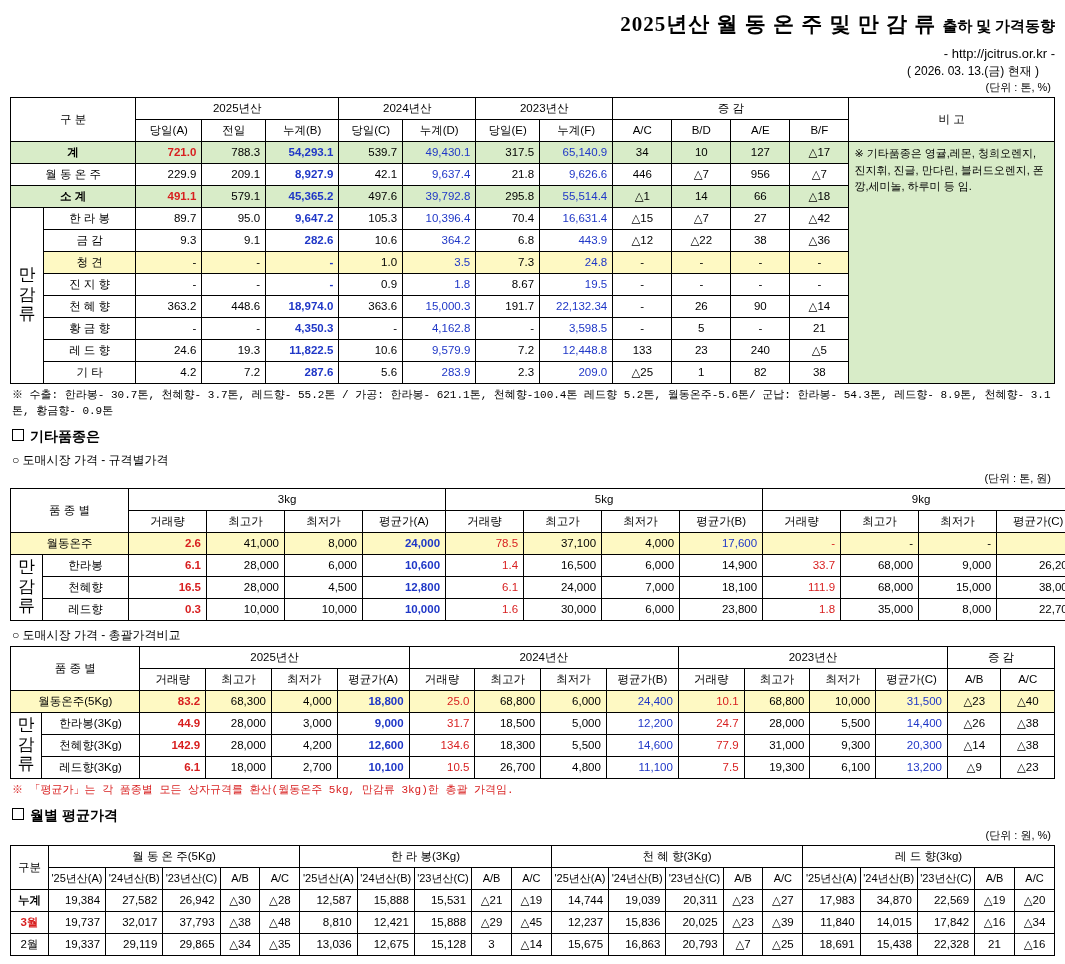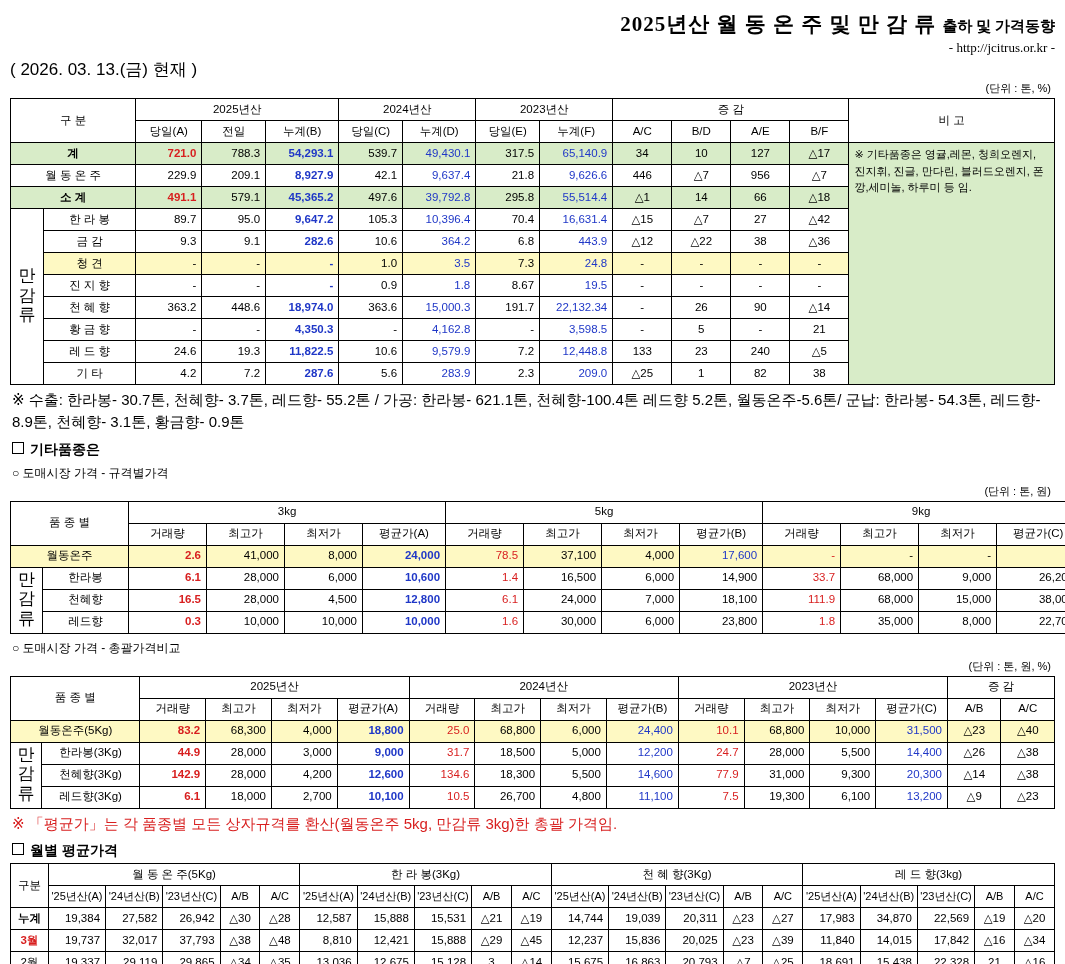--- a/index.html
+++ b/index.html
@@ -1,35 +1,35 @@
 <!DOCTYPE html>
 <html><head>
 <meta charset="utf-8">
 <style>
   html,body{margin:0;padding:0;background:#fff;}
   body{width:1065px;font-family:"Liberation Sans","DejaVu Sans",sans-serif;color:#000;font-size:12px;}
   .page{width:1065px;padding:6px 10px 4px 10px;box-sizing:border-box;}
   .title-wrap{text-align:right;margin-top:4px;}
   .title-main{font-family:"Liberation Serif","DejaVu Serif",serif;font-weight:bold;font-size:21px;letter-spacing:1px;}
   .title-main .sub{font-size:15px;letter-spacing:0px;}
-  .title-url{font-family:Liberation Serif, serif;font-size:13px;margin-top:2px;}
-  .date-right{font-size:17px;margin-top:2px;margin-right:16px;}
+  .title-url{font-family:Liberation Sans, sans-serif;font-size:13px;margin-top:8px;}
+  .date-right{text-align:right;font-size:12px;margin-top:2px;margin-right:16px;}
   .sec-head{font-weight:bold;font-size:14px;margin:8px 0 3px 2px;}
   .sec-head .box{display:inline-block;width:10px;height:10px;border:1px solid #000;margin-right:6px;}
   .sub-head{font-size:12px;margin:6px 0 2px 2px;}
   .unit{text-align:right;font-size:11px;margin-right:4px;margin-bottom:2px;}
   table{border-collapse:collapse;width:100%;table-layout:fixed;}
   table td,table th{border:1px solid #000;text-align:center;font-size:11.5px;padding:1px 2px;height:19px;line-height:1.15;font-weight:normal;}
   .num{text-align:right;padding-right:5px;}
   .b{font-weight:bold;}
   .red{color:#d81f1f;}
   .blue{color:#1f37c7;}
   .green{background:#d8ecc8;}
   .yellowrow{background:#fef9c3;}
-  .note{font-size:15px;margin:4px 2px 0 2px;line-height:1.45;}
+  .note{font-size:11px;margin:4px 2px 0 2px;line-height:1.45;font-family:Liberation Mono, monospace;}
   .note-red{color:#d81f1f;}
   .vlabel{font-size:17px;letter-spacing:0px;line-height:1.15;font-family:Liberation Mono, monospace;}
   .bigo{font-size:11px;text-align:left;padding:3px 5px;line-height:1.5;vertical-align:top;}
   .small{font-size:11px;}
 </style>
 </head>
 <body>
 
 <div class="page">
 
@@ -356,21 +356,20 @@
         <td class="num">23,800</td>
         <td class="num red">1.8</td>
         <td class="num">35,000</td>
         <td class="num">8,000</td>
         <td class="num">22,700</td>
       </tr>
     </tbody>
   </table>
 
   <div class="sub-head">○ <span>도매시장 가격 - 총괄가격비교</span></div>
-  <div class="unit">(단위 : 톤, 원, %)</div>
 
   <table>
     <colgroup>
       <col style="width:30px">
         <col style="width:96px">
       <col style="width:64px">
         <col style="width:64px">
         <col style="width:64px">
         <col style="width:70px">
       <col style="width:64px">
@@ -480,20 +479,21 @@
         <td class="num blue">13,200</td>
         <td>△9</td>
         <td>△23</td>
       </tr>
     </tbody>
   </table>
 
   <div class="note note-red">※  「평균가」는 각 품종별 모든 상자규격를 환산(월동온주 5kg, 만감류 3kg)한 총괄 가격임.</div>
 
   <div class="sec-head"><span class="box"></span><span>월별 평균가격</span></div>
+  <div class="unit">(단위 : 원, %)</div>
 
   <table>
     <colgroup>
       <col style="width:37px">
       <col style="width:56px">
         <col style="width:56px">
         <col style="width:56px">
         <col style="width:39px">
         <col style="width:39px">
       <col style="width:56px">

